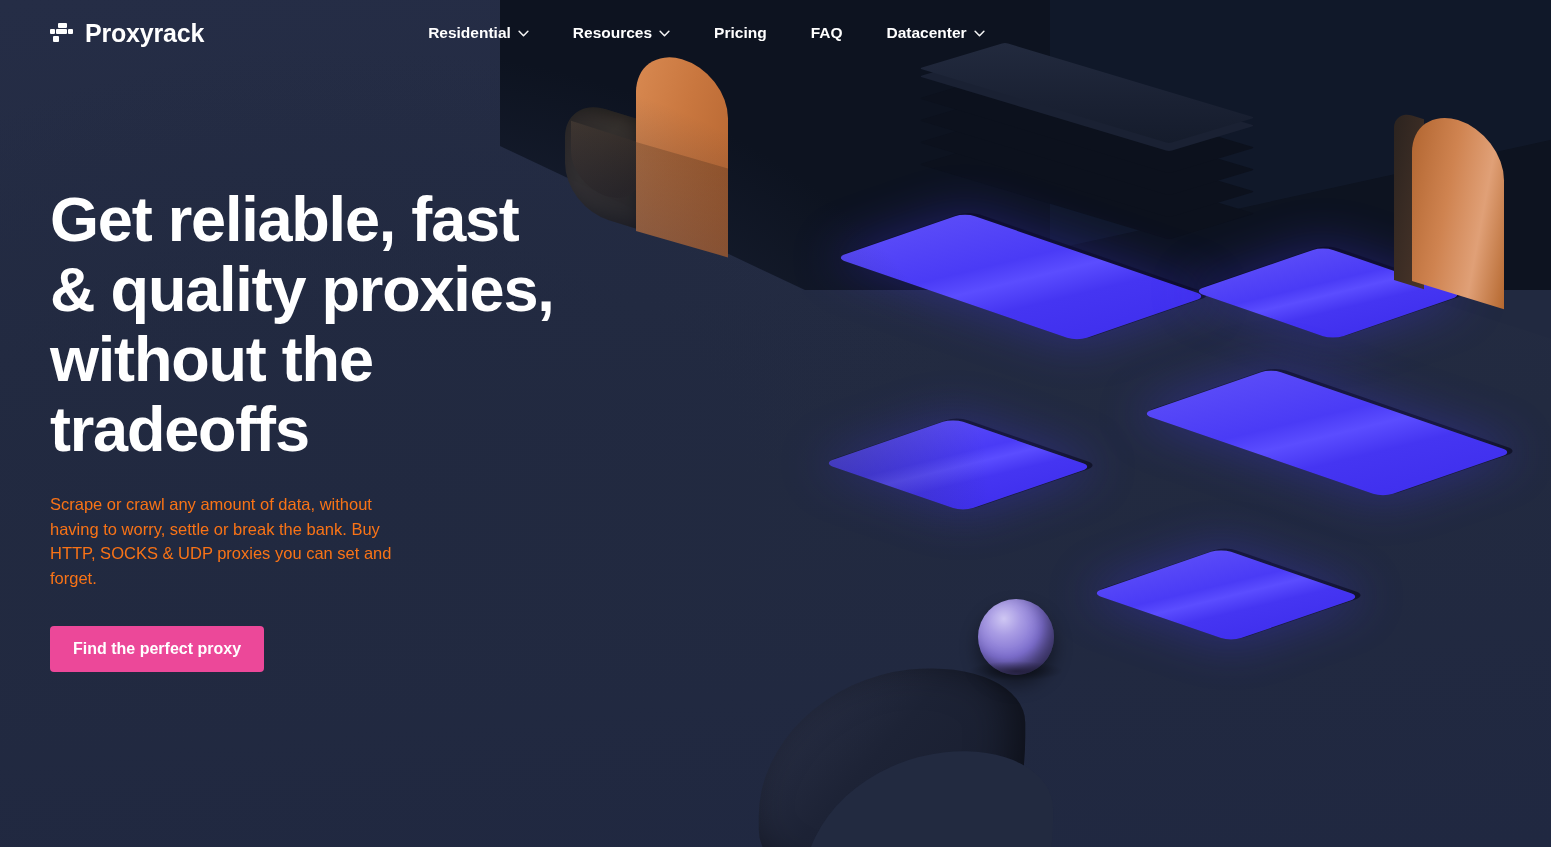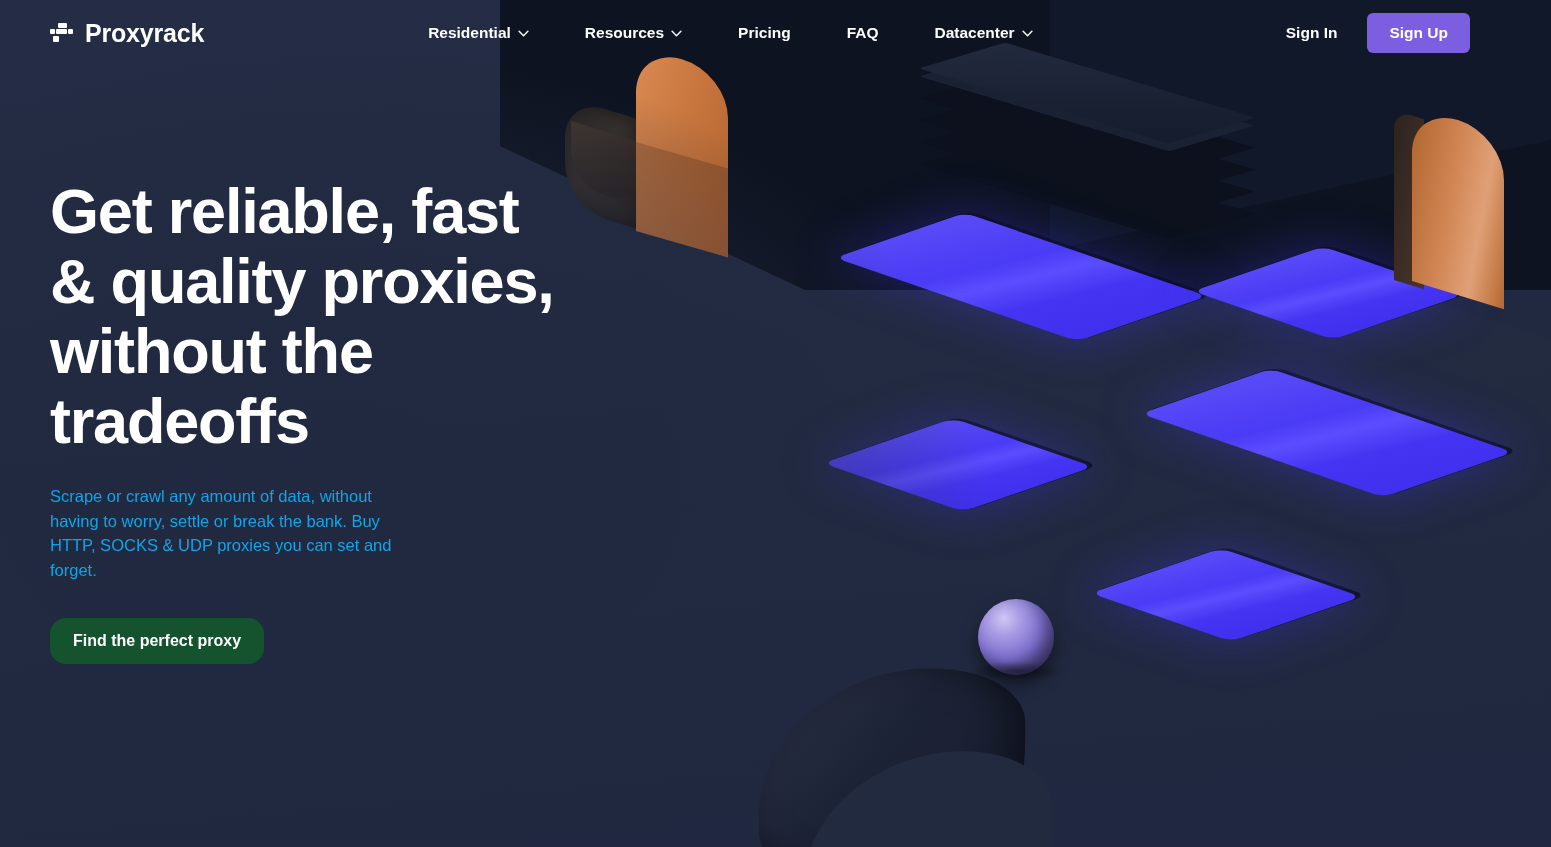--- a/index.html
+++ b/index.html
@@ -230,21 +230,21 @@
     color: #ffffff;
     font-size: 25px;
     font-weight: bold;
     letter-spacing: -0.2px;
     line-height: 1;
   }
 
   .nav {
     display: flex;
     align-items: center;
-    gap: 12px;
+    gap: 0px;
     margin-left: 202px;
   }
   .nav-item {
     display: flex;
     align-items: center;
     gap: 7px;
     color: #ffffff;
     font-size: 15.5px;
     font-weight: bold;
     padding: 6px 22px;
@@ -277,50 +277,50 @@
     border-radius: 6px;
     padding: 11px 22px;
     cursor: pointer;
     font-family: "Liberation Sans", sans-serif;
     white-space: nowrap;
   }
 
   
   .hero {
     position: absolute;
-    left: 50px; top: 176px;
+    left: 50px; top: 184px;
     width: 560px;
     z-index: 5;
   }
   .hero h1 {
     color: #ffffff;
     font-size: 63px;
     line-height: 70px;
     font-weight: bold;
     letter-spacing: -1.2px;
     white-space: pre-line;
     margin: 0;
   }
   .hero p {
     margin-top: 28px;
-    color: #0ea5e9;
+    color: #f97316;
     font-size: 16.5px;
     line-height: 24.5px;
     width: 380px;
     white-space: pre-line;
   }
   .cta {
     margin-top: 36px;
     display: inline-block;
-    background: #14532d;
+    background: #ec4899;
     color: #ffffff;
     font-size: 16px;
     font-weight: bold;
     border: none;
-    border-radius: 16px;
+    border-radius: 4px;
     padding: 14px 23px;
     cursor: pointer;
     font-family: "Liberation Sans", sans-serif;
   }
 </style>
 </head>
 <body>
 
 <div class="page">
 
@@ -412,24 +412,20 @@
 
       <div class="nav-item">
         <span>Datacenter</span>
         <svg class="chev" viewBox="0 0 12 8">
           <path d="M1 1.5 L6 6.5 L11 1.5" stroke="#ffffff" stroke-width="1.8" fill="none" stroke-linecap="round" stroke-linejoin="round"></path>
         </svg>
       </div>
 
     </nav>
 
-    <div class="auth">
-      <span class="signin">Sign In</span>
-      <button class="signup">Sign Up</button>
-    </div>
 
   </div>
 
   <div class="hero">
     <h1>Get reliable, fast
 &amp; quality proxies,
 without the
 tradeoffs</h1>
     <p>Scrape or crawl any amount of data, without
 having to worry, settle or break the bank. Buy

